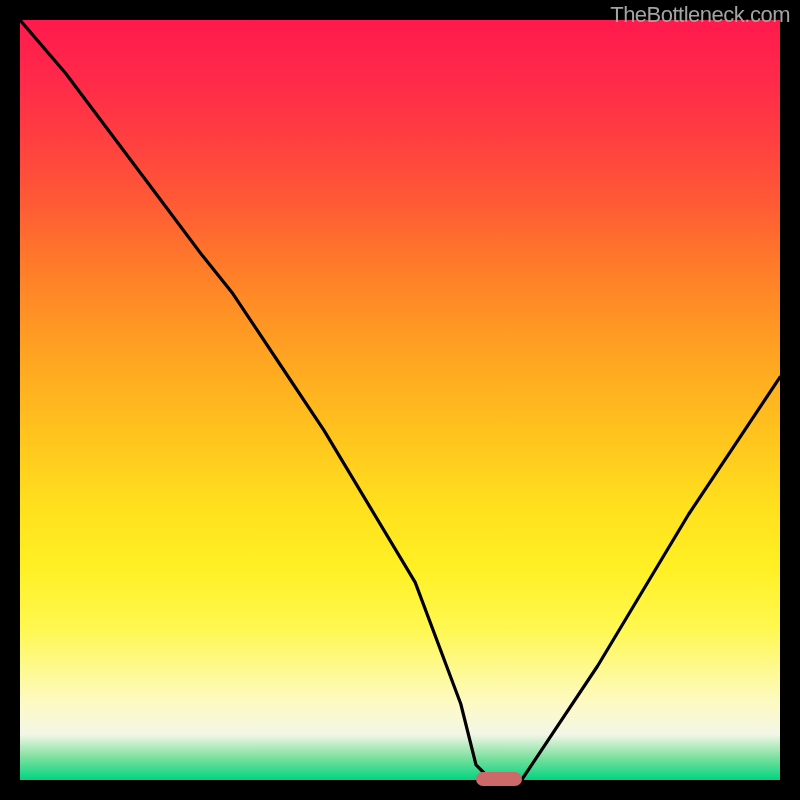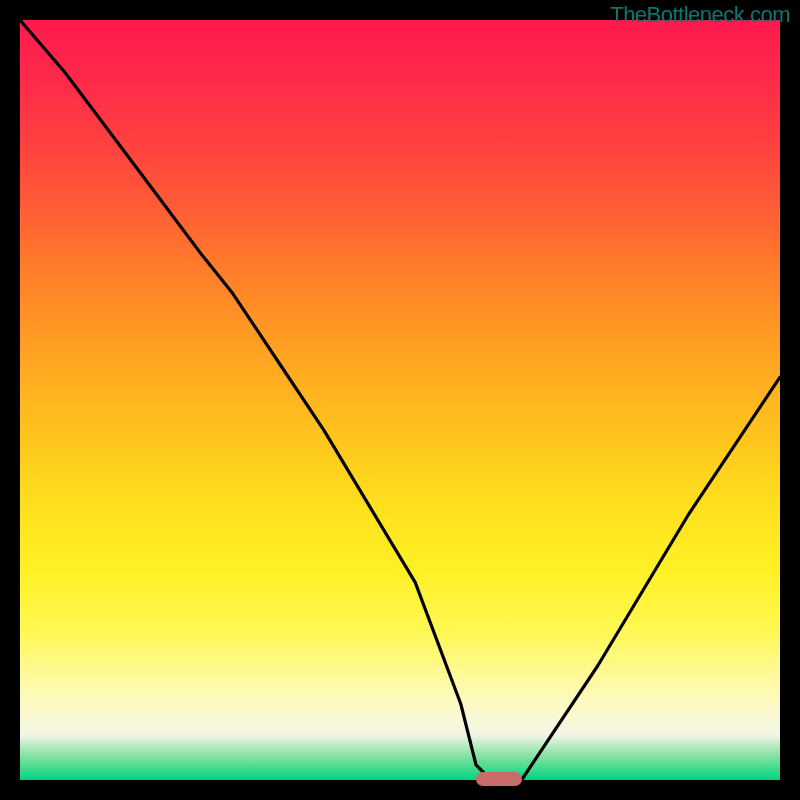--- a/index.html
+++ b/index.html
@@ -51,21 +51,21 @@
   .marker {
     position: absolute;
     height: 14px;
     border-radius: 7px;
     background: #cc6a6a;
   }
   .attribution {
     position: absolute;
     top: 2px;
     right: 10px;
-    color: #0f766e;
+    color: #a3a3a3;
     font-size: 22px;
     font-weight: 500;
     letter-spacing: -0.5px;
   }
 </style>
 </head>
 <body>
 
 <div class="frame">
 

